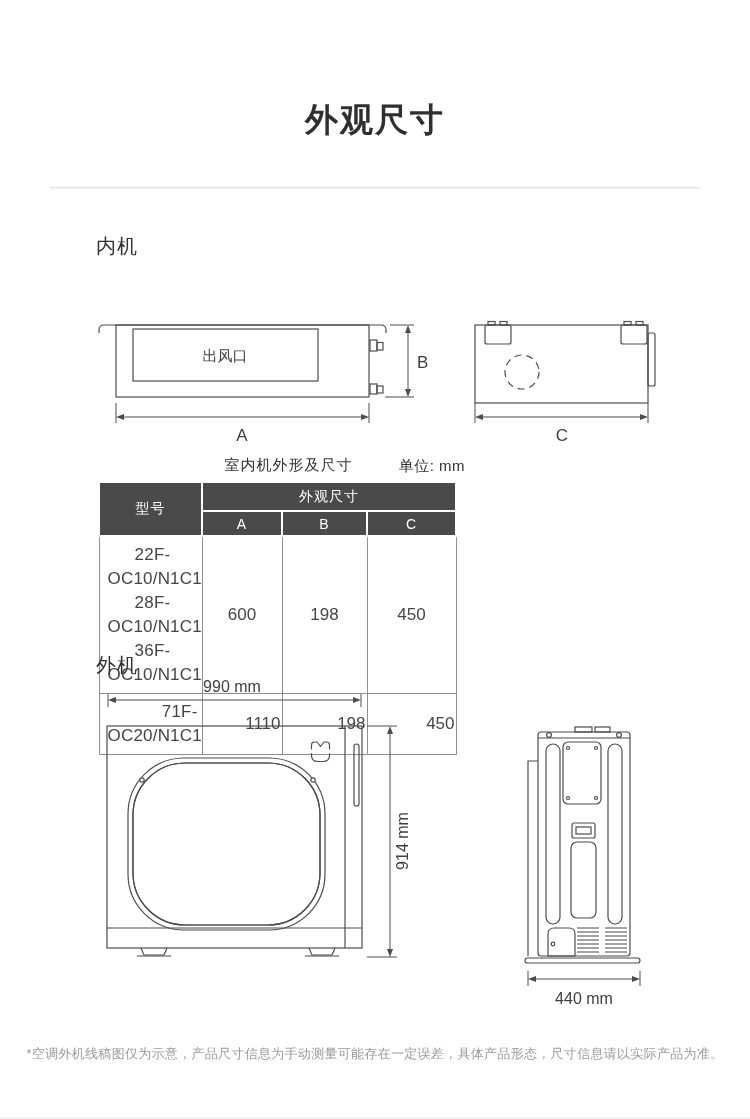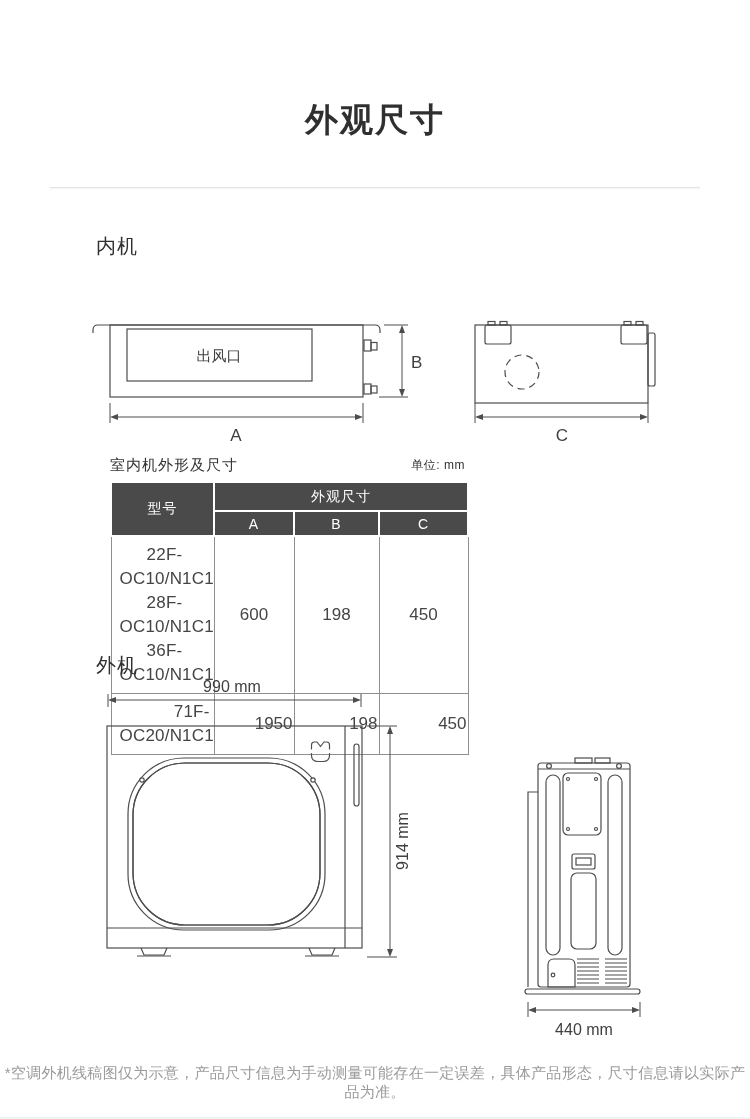--- a/index.html
+++ b/index.html
@@ -25,52 +25,52 @@
   svg text{font-family:"Liberation Sans","DejaVu Sans",sans-serif;fill:#3f3f3f;}
   .drawing line,.drawing path,.drawing rect,.drawing circle,.drawing polyline{
     stroke:#4d4d4d;fill:none;stroke-width:1.2;
   }
   .dim{stroke-width:1 !important;}
   .arrow{fill:#4d4d4d !important;stroke:none !important;}
   .fillwhite{fill:#ffffff !important;}
 
   
   .table-caption-row{top:456px;left:110px;width:357px;height:20px;font-size:15px;color:#333;}
-  .table-caption{position:absolute;left:0;right:0;letter-spacing:1px;}
-  .table-unit{position:absolute;right:2px;top:1px;font-size:12px;letter-spacing:0.5px;}
-  .spec-table-wrap{top:481px;left:110px;width:357px;}
+  .table-caption{position:absolute;left:0;right:0;text-align:center;letter-spacing:1px;}
+  .table-unit{position:absolute;right:2px;top:1px;font-size:15px;letter-spacing:0.5px;}
+  .spec-table-wrap{top:481px;left:98px;width:357px;}
   table.spec{border-collapse:collapse;table-layout:fixed;width:357px;}
   table.spec th{
     background:#4a4a4a;color:#ffffff;font-weight:500;border:2px solid #ffffff;
     font-size:14px;letter-spacing:1px;
   }
   table.spec th.group{height:25px;}
   table.spec th.sub{height:21px;font-weight:500;}
   table.spec td{
     border:1px solid #8f8f8f;color:#454545;text-align:center;font-size:17px;
   }
   td.model-cell{text-align:left;padding:6px 4px 6px 8px;font-size:13px;line-height:24px;letter-spacing:0.2px;color:#4a4a4a;}
   tr.row-short td{height:29px;text-align:right;}
   .footnote{
     top:1045px;left:0;width:750px;text-align:center;
-    font-size:15px;color:#9a9a9a;letter-spacing:0.3px;margin-top:19px;
+    font-size:13px;color:#9a9a9a;letter-spacing:0.3px;
   }
   .bottom-strip{top:1117px;left:0;width:750px;height:2px;background:#f3f3f3;}
 </style>
 </head>
 <body>
 
 <div class="page">
 
   <div class="abs page-title">外观尺寸</div>
   <div class="abs divider"></div>
 
   <div class="abs section-label lbl-indoor">内机</div>
 
-  <div class="abs" style="top:300px;left:88px;">
+  <div class="abs" style="top:300px;left:94px;">
     <svg class="drawing" width="350" height="148" viewBox="0 0 350 148">
 
       <path d="M5,33 V30 Q5,25 10,25 H287 Q292,25 292,30 V33"></path>
 
       <rect x="22" y="25" width="253" height="72"></rect>
 
       <rect x="39" y="29" width="185" height="52"></rect>
       <text x="131" y="61" text-anchor="middle" font-size="15" stroke="none" fill="#3a3a3a">出风口</text>
 
       <rect x="276" y="40" width="7" height="11"></rect>
@@ -148,21 +148,21 @@
             <div>22F-OC10/N1C1</div>
             <div>28F-OC10/N1C1</div>
             <div>36F-OC10/N1C1</div>
           </td>
           <td>600</td>
           <td>198</td>
           <td>450</td>
         </tr>
         <tr class="row-short">
           <td class="model-cell">71F-OC20/N1C1</td>
-          <td>1950</td>
+          <td>1110</td>
           <td>198</td>
           <td>450</td>
         </tr>
       </tbody>
     </table>
   </div>
 
   <div class="abs section-label lbl-outdoor">外机</div>
 
   <div class="abs" style="top:676px;left:95px;">
@@ -204,21 +204,21 @@
 
       <line class="dim" x1="272" y1="50" x2="302" y2="50"></line>
       <line class="dim" x1="272" y1="281" x2="302" y2="281"></line>
       <line class="dim" x1="295" y1="55" x2="295" y2="276"></line>
       <polygon class="arrow" points="295,50 292,58 298,58"></polygon>
       <polygon class="arrow" points="295,281 292,273 298,273"></polygon>
       <text x="313" y="165" text-anchor="middle" font-size="16" stroke="none" fill="#454545" transform="rotate(-90 313 165)">914 mm</text>
     </svg>
   </div>
 
-  <div class="abs" style="top:747px;left:515px;">
+  <div class="abs" style="top:716px;left:515px;">
     <svg class="drawing" width="175" height="290" viewBox="0 0 175 290">
       <defs>
         <pattern id="hatchPat" width="4" height="4" patternUnits="userSpaceOnUse">
           <path d="M0,4 L4,0" stroke="#6a6a6a" stroke-width="0.9" fill="none"></path>
         </pattern>
       </defs>
 
       <rect x="23" y="16" width="92" height="224" rx="3"></rect>
       <line x1="23" y1="22" x2="115" y2="22"></line>
       <circle cx="34" cy="19" r="2.4"></circle>

